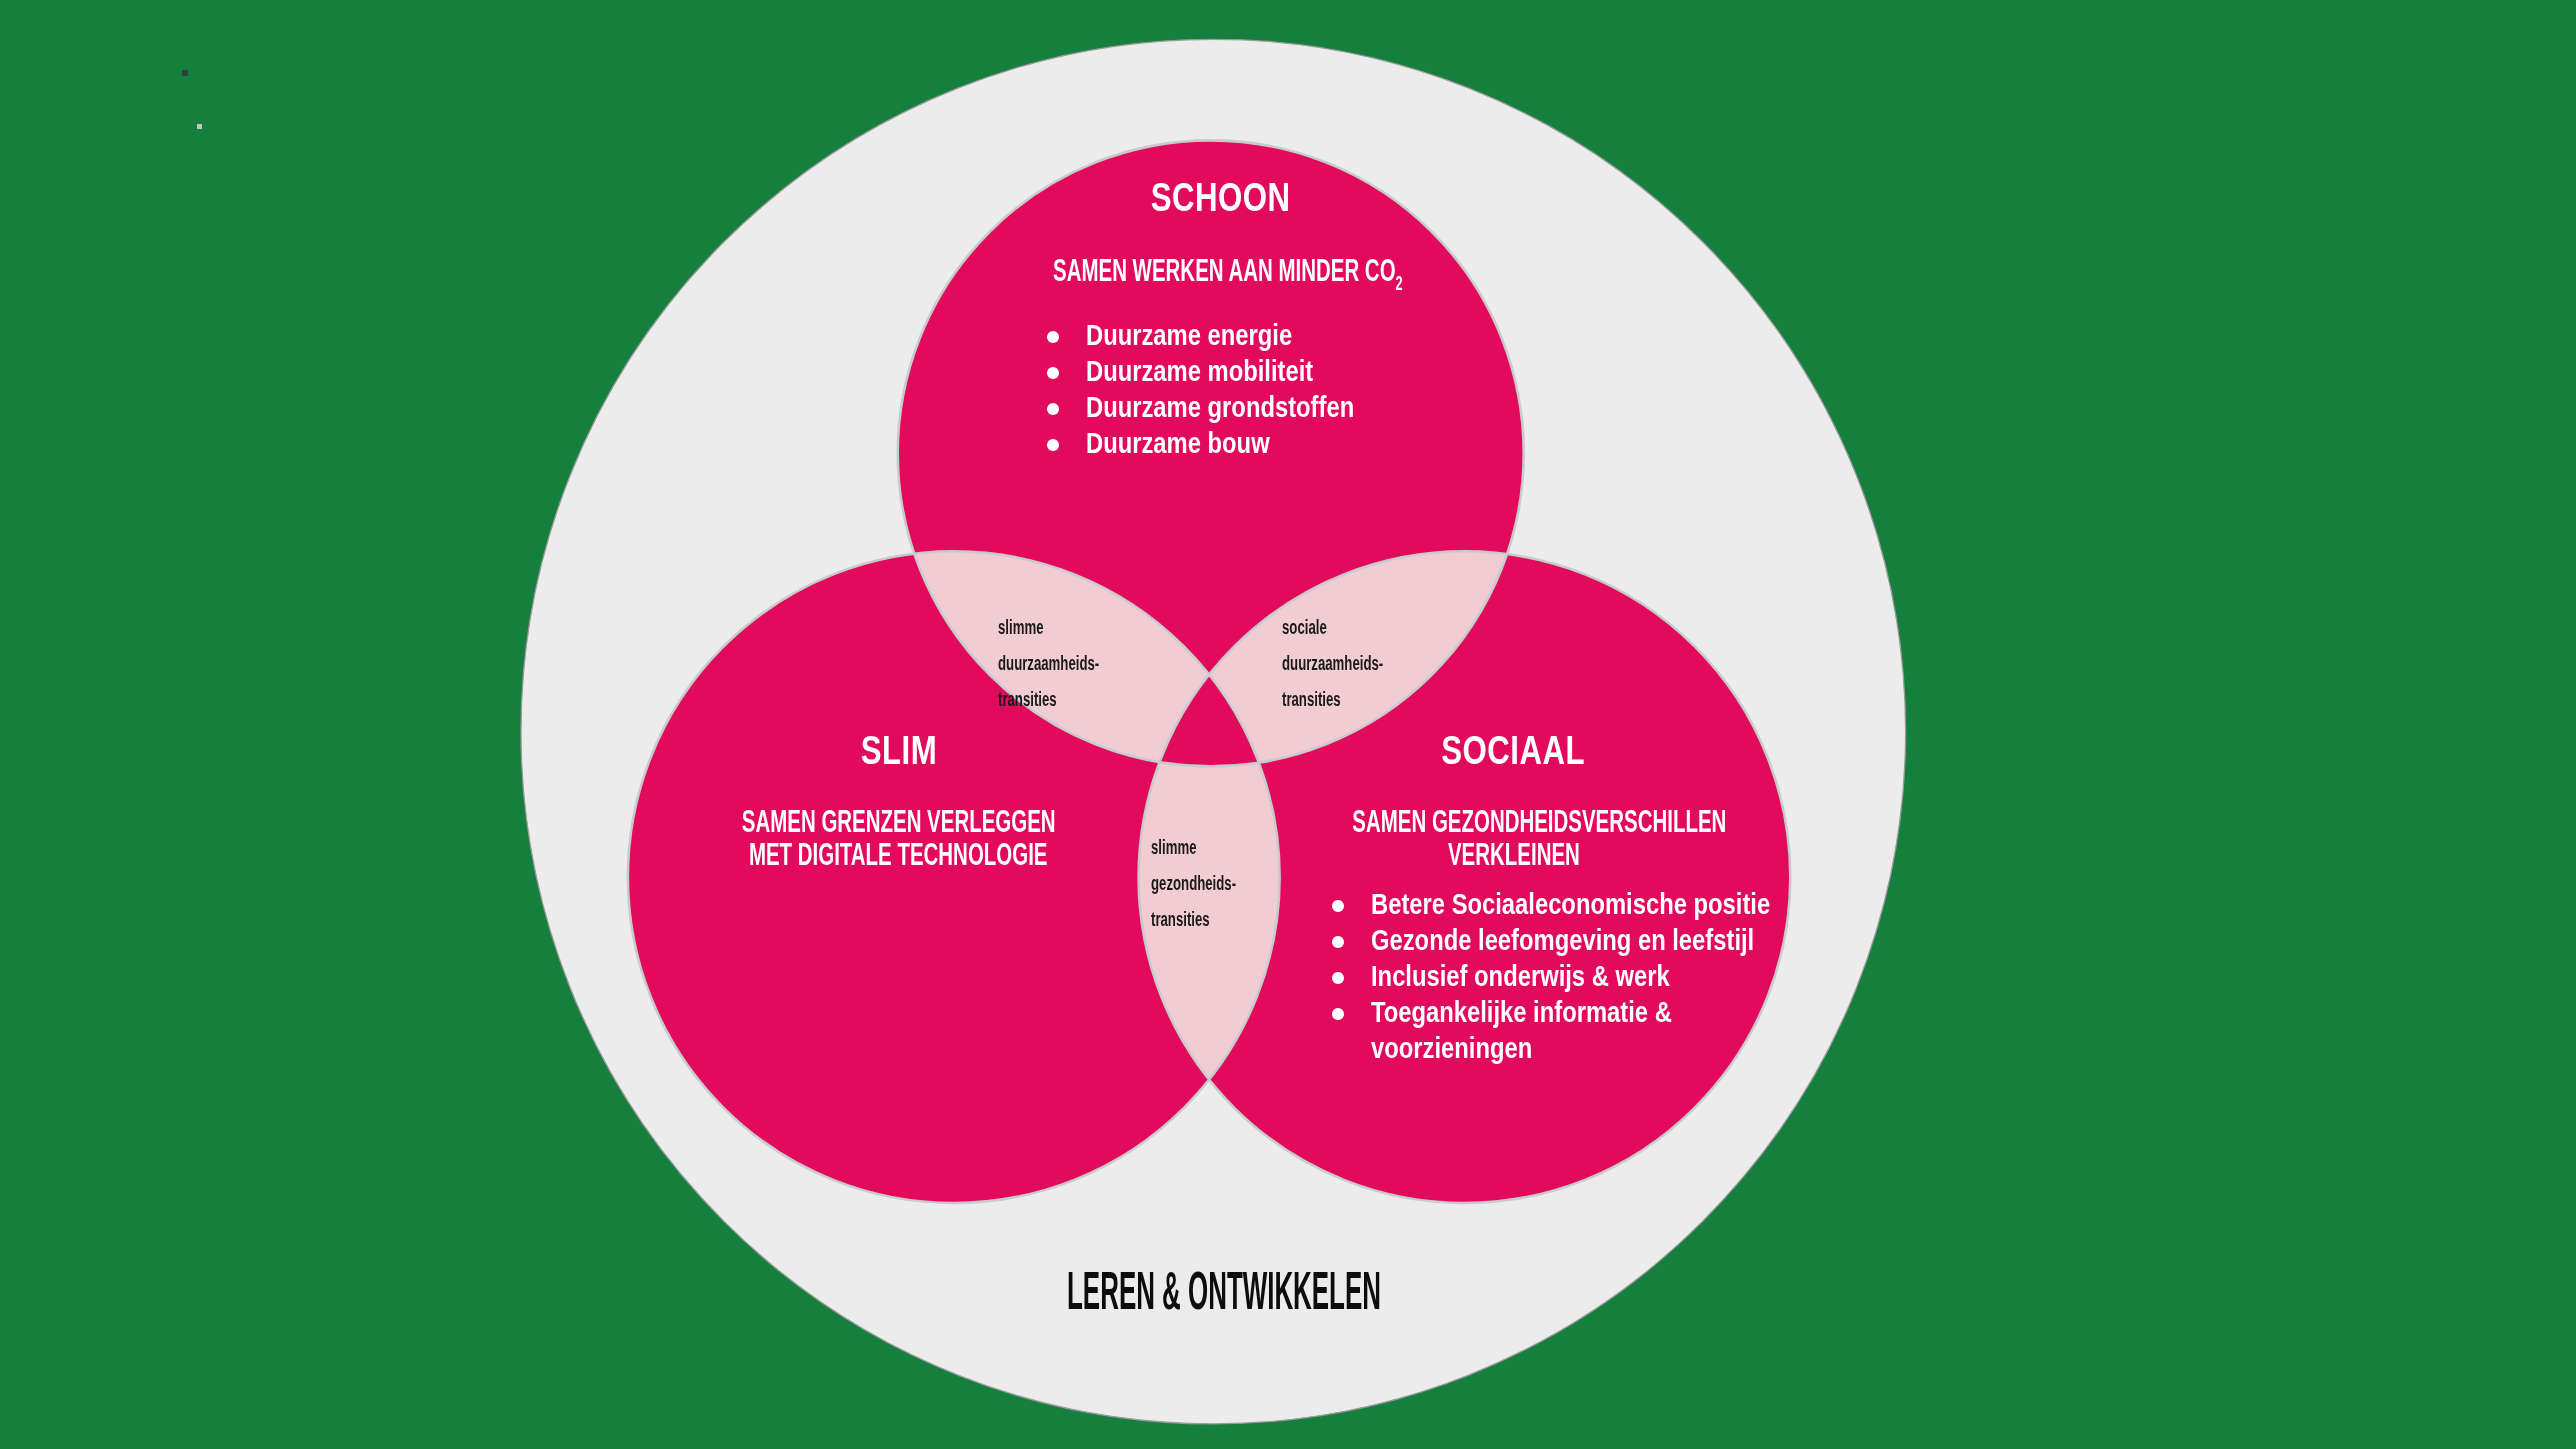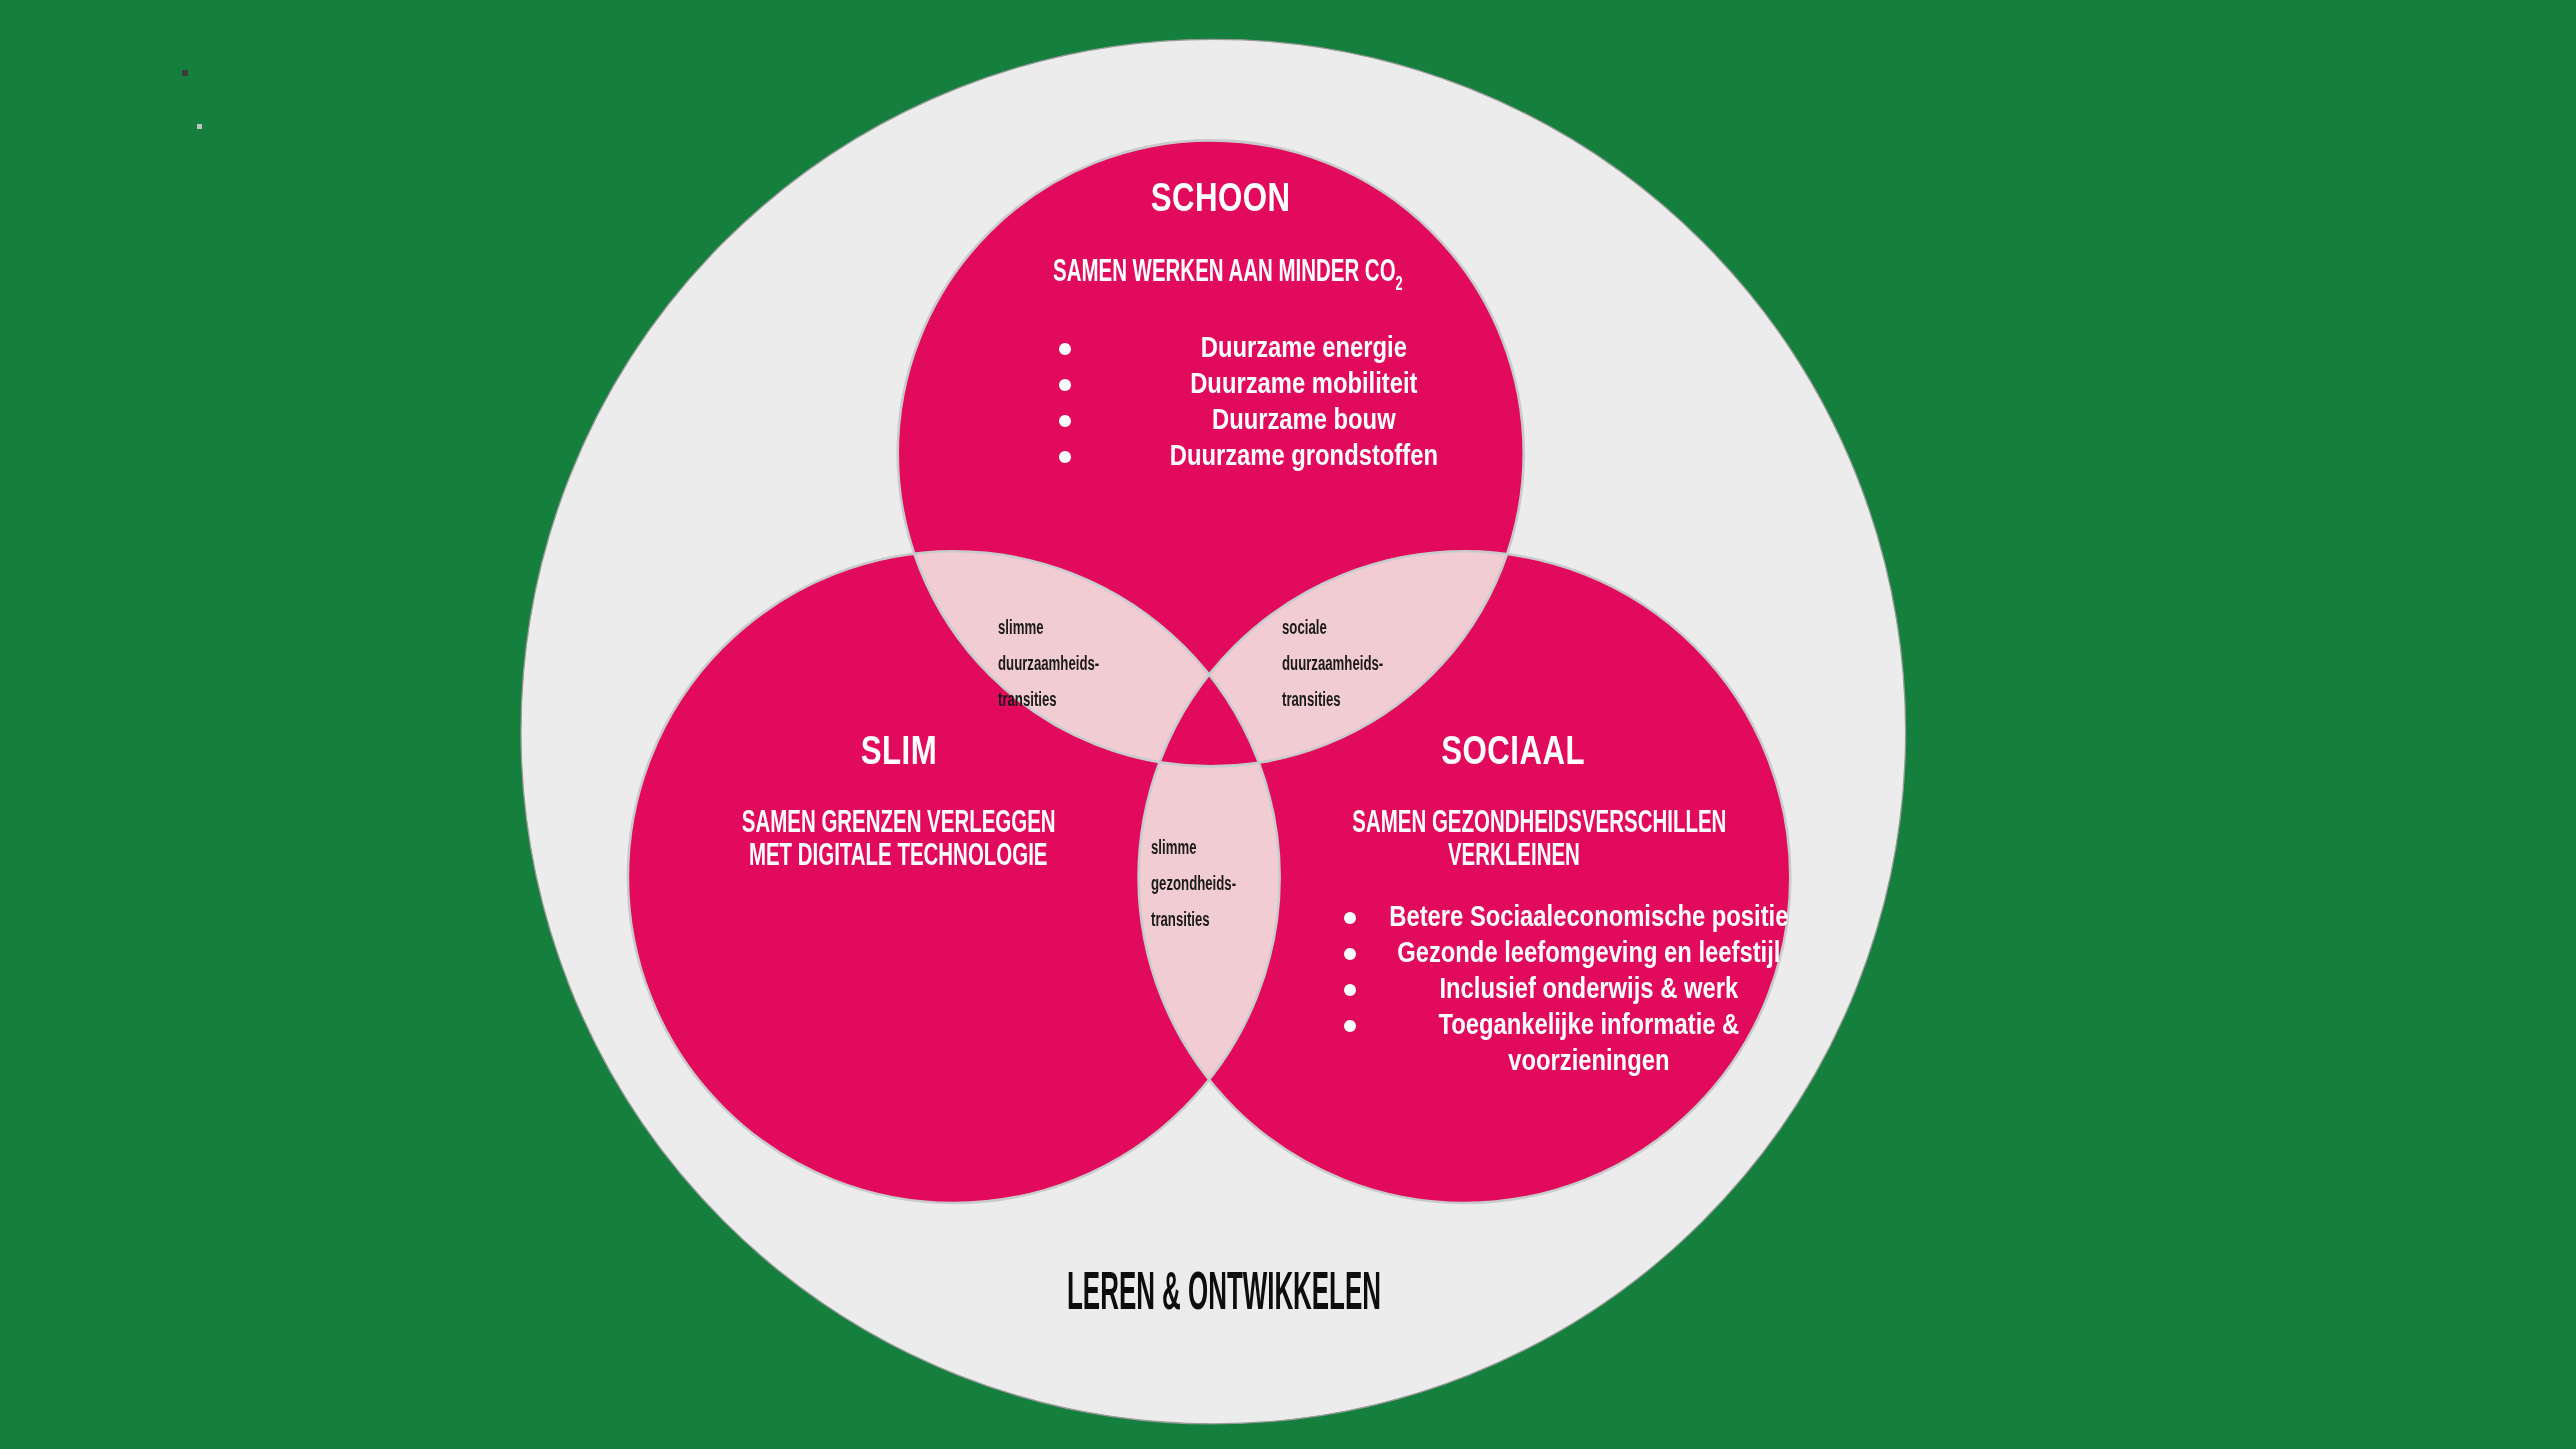--- a/index.html
+++ b/index.html
@@ -12,21 +12,21 @@
   .centered{text-align:center;}
   .scx{display:inline-block;}
   
   .circle-title{font-size:40px;line-height:40px;color:#ffffff;letter-spacing:0.6px;}
   .circle-title .scx{transform:scaleX(0.78);transform-origin:50% 0;white-space:nowrap;}
   
   .circle-sub{font-size:31px;line-height:33px;color:#ffffff;}
   .circle-sub .scx{transform:scaleX(0.66);transform-origin:50% 0;white-space:nowrap;}
   .circle-sub sub{font-size:19.3px;line-height:0;vertical-align:-9px;}
   
-  ul.blist{position:absolute;margin:16px;padding:0;list-style:none;text-align:center;}
+  ul.blist{position:absolute;margin:4px;padding:0;list-style:none;}
   ul.blist li{position:relative;padding-left:39px;line-height:36px;font-size:29px;font-weight:bold;color:#ffffff;}
   ul.blist li .dot{position:absolute;left:0;top:14px;width:11.6px;height:11.6px;border-radius:50%;background:#ffffff;}
   ul.blist li .scx{transform:scaleX(0.82);transform-origin:0 0;width:502px;}
   
   .lens-label{font-size:20px;line-height:36px;color:#1a1a1a;}
   .lens-label .scx{transform:scaleX(0.66);transform-origin:0 0;white-space:nowrap;}
   
   .outer-title{font-size:54px;line-height:76px;color:#0d0d0d;}
   .outer-title .scx{transform:scaleX(0.48);transform-origin:50% 0;white-space:nowrap;}
   .speck{position:absolute;}
@@ -55,22 +55,22 @@
 
   <div class="txt circle-title centered" style="left:963px;top:177px;width:515px;">
     <span class="scx">SCHOON</span>
   </div>
   <div class="txt circle-sub centered" style="left:963px;top:254px;width:515px;">
     <span class="scx"><span>SAMEN WERKEN AAN MINDER CO</span><sub>2</sub></span>
   </div>
   <ul class="blist" style="left:1043px;top:313px;">
     <li><span class="dot"></span><span class="scx">Duurzame energie</span></li>
     <li><span class="dot"></span><span class="scx">Duurzame mobiliteit</span></li>
+    <li><span class="dot"></span><span class="scx">Duurzame grondstoffen</span></li>
     <li><span class="dot"></span><span class="scx">Duurzame bouw</span></li>
-    <li><span class="dot"></span><span class="scx">Duurzame grondstoffen</span></li>
   </ul>
 
   <div class="txt circle-title centered" style="left:641px;top:730px;width:515px;">
     <span class="scx">SLIM</span>
   </div>
   <div class="txt circle-sub centered" style="left:641px;top:805px;width:515px;">
     <span class="scx">SAMEN GRENZEN VERLEGGEN</span><br>
     <span class="scx">MET DIGITALE TECHNOLOGIE</span>
   </div>
 

